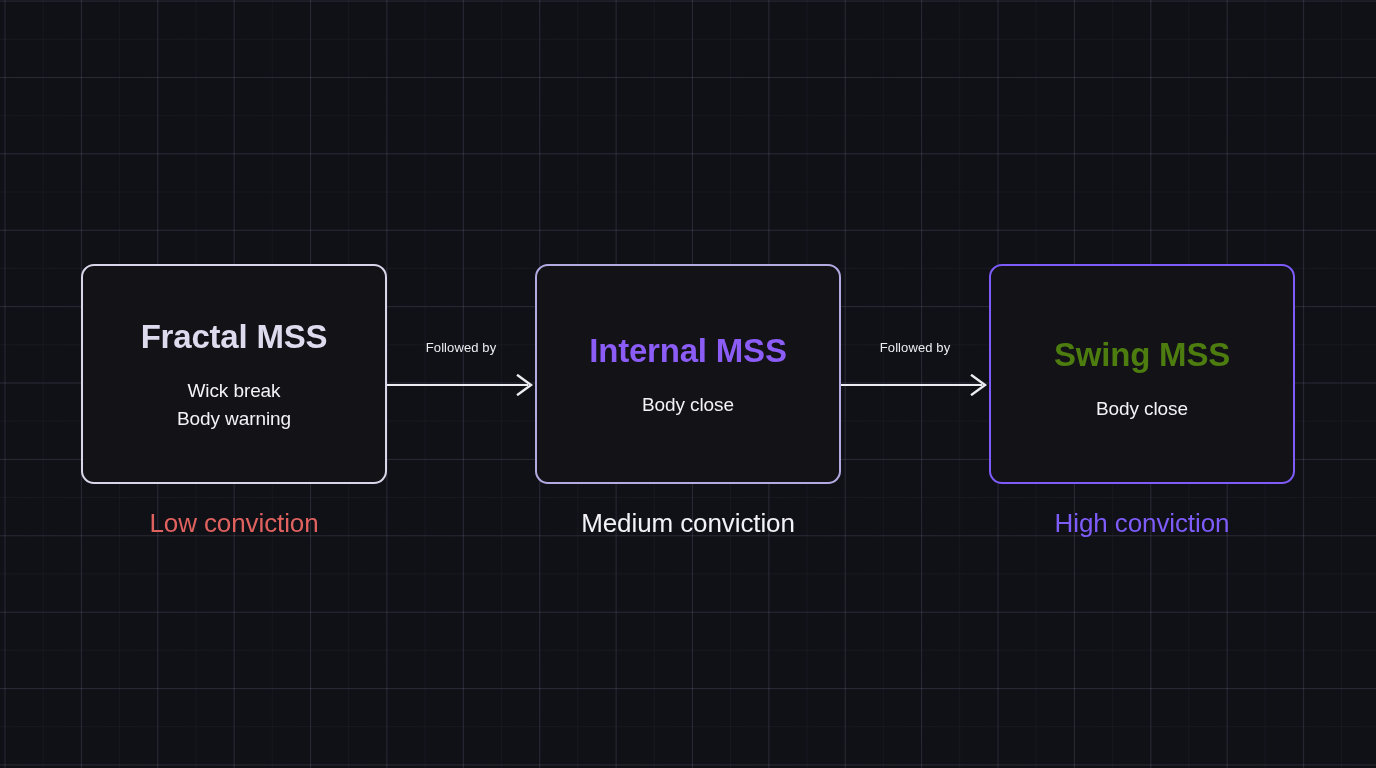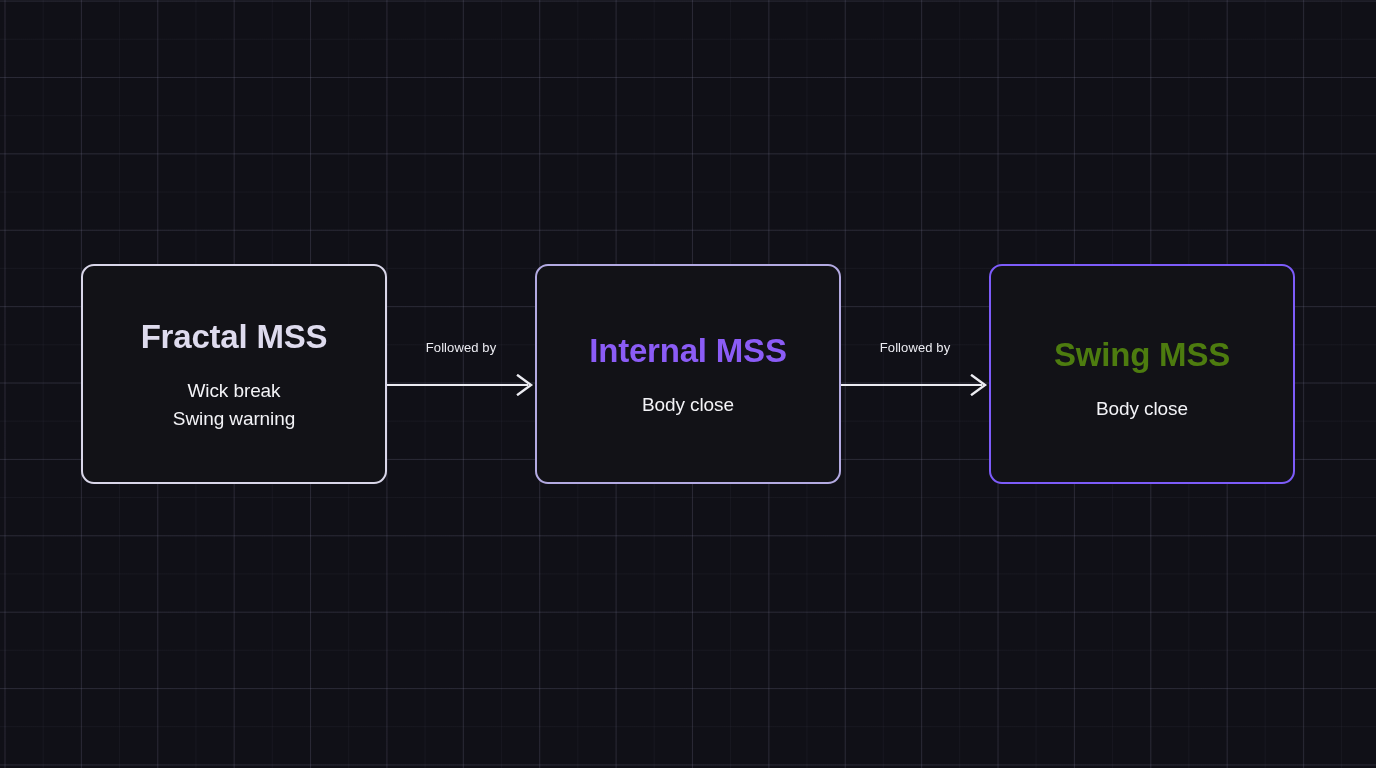--- a/index.html
+++ b/index.html
@@ -140,21 +140,21 @@
 <div id="canvas">
 
   <div class="grid-layer fine"></div>
   <div class="grid-layer"></div>
 
   <div class="flow">
 
     <div class="node n1">
       <div class="node-title">Fractal MSS</div>
       <div class="node-line">Wick break</div>
-      <div class="node-line">Swing warning</div>
+      <div class="node-line">Body warning</div>
     </div>
 
     <div class="connector c1">
       <div class="connector-label">Followed by</div>
       <div class="connector-arrow">
         <svg width="148" height="22" viewBox="0 0 148 22" aria-hidden="true">
           <line x1="0" y1="11" x2="141" y2="11" stroke="#ececf2" stroke-width="2"></line>
           <polyline points="131,1.5 144,11 131,20.5" fill="none" stroke="#ececf2" stroke-width="2.4" stroke-linecap="square" stroke-linejoin="miter"></polyline>
         </svg>
       </div>
@@ -175,14 +175,19 @@
       </div>
     </div>
 
     <div class="node n3">
       <div class="node-title">Swing MSS</div>
       <div class="node-line">Body close</div>
     </div>
 
   </div>
 
+  <div class="captions">
+    <div class="caption p1">Low conviction</div>
+    <div class="caption p2">Medium conviction</div>
+    <div class="caption p3">High conviction</div>
+  </div>
 
 </div>
 
 </body></html>

